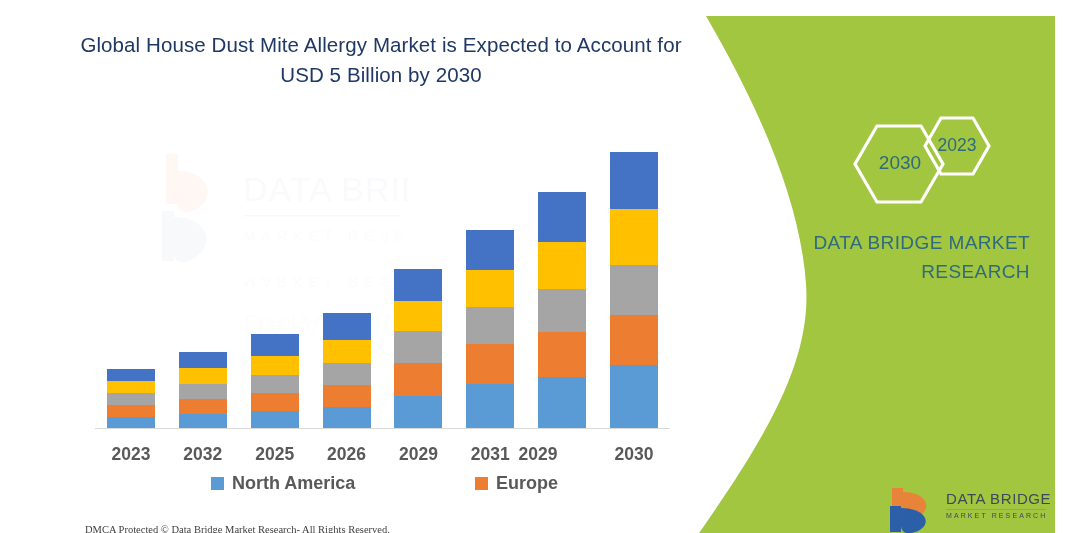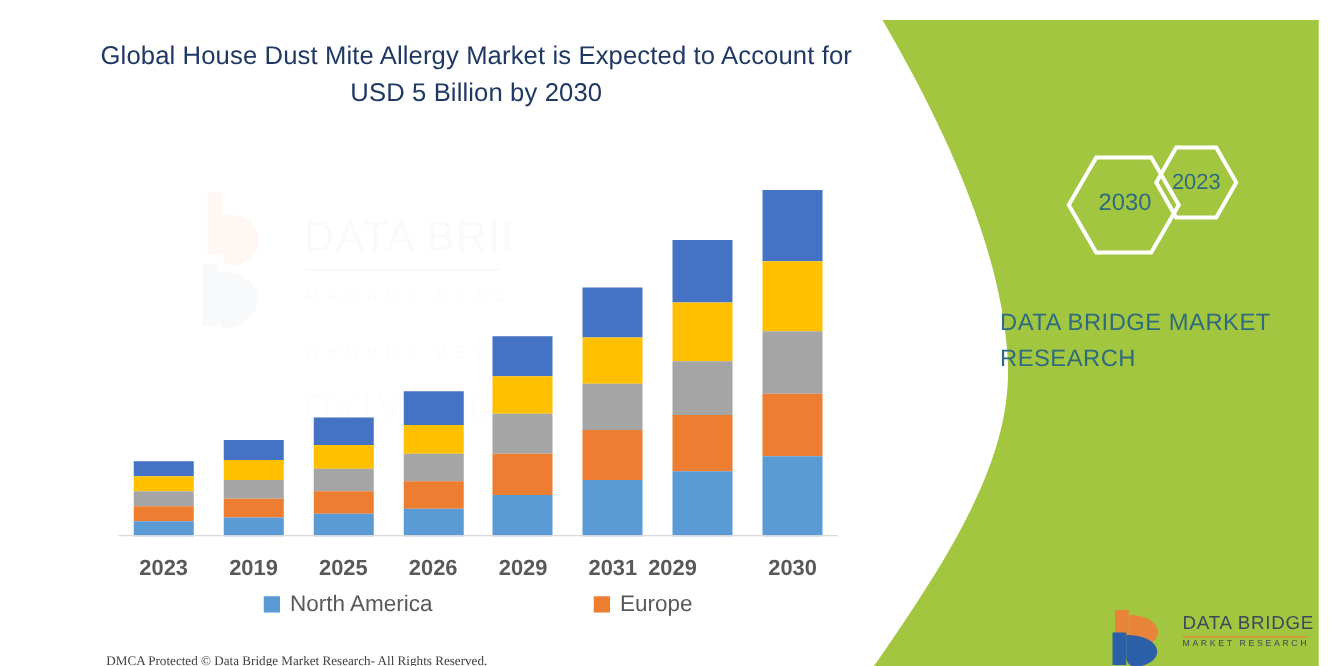--- a/index.html
+++ b/index.html
@@ -104,21 +104,21 @@
     align-items: center;
     gap: 8px;
   }
   .legend-swatch {
     width: 13px;
     height: 13px;
     display: inline-block;
   }
   .legend-text {
     font-size: 18px;
-    font-weight: normal;
+    font-weight: bold;
     color: #595959;
   }
 
   .footer {
     position: absolute;
     left: 0;
     top: 508px;
     width: 704px;
     height: 22px;
     text-decoration: underline;
@@ -166,23 +166,23 @@
     position: absolute;
     color: #2E6B7E;
     font-size: 19px;
     text-align: center;
   }
   .hex-label.small { font-size: 17.5px; }
 
   .brand-name {
     position: absolute;
     left: 800px;
-    top: 228px;
+    top: 212px;
     width: 230px;
-    text-align: left;
+    text-align: right;
     color: #2E6B7E;
     font-size: 19px;
     line-height: 29px;
     letter-spacing: .4px;
   }
 
   .logo-block {
     position: absolute;
     left: 888px;
     top: 470px;
@@ -297,21 +297,21 @@
         <div class="bar-seg" style="background: rgb(255, 192, 0); height: 56.2029px;"></div>
         <div class="bar-seg" style="background: rgb(165, 165, 165); height: 49.1775px;"></div>
         <div class="bar-seg" style="background: rgb(237, 125, 49); height: 50.1812px;"></div>
         <div class="bar-seg" style="background: rgb(91, 155, 213); height: 64.2319px;"></div>
       </div>
     </div>
   <div class="axis-line"></div>
 
   <div class="x-labels">
       <div class="x-label" style="left: -0.0625px;">2023</div>
-      <div class="x-label" style="left: 71.8125px;">2019</div>
+      <div class="x-label" style="left: 71.8125px;">2032</div>
       <div class="x-label" style="left: 143.688px;">2025</div>
       <div class="x-label" style="left: 215.562px;">2026</div>
       <div class="x-label" style="left: 287.438px;">2029</div>
       <div class="x-label" style="left: 359.312px;">2031</div>
       <div class="x-label" style="left: 407px;">2029</div>
       <div class="x-label" style="left: 503.062px;">2030</div>
     </div>
 
   <div class="legend">
       <div class="legend-item" style="left: 116px; top: 2px;">

